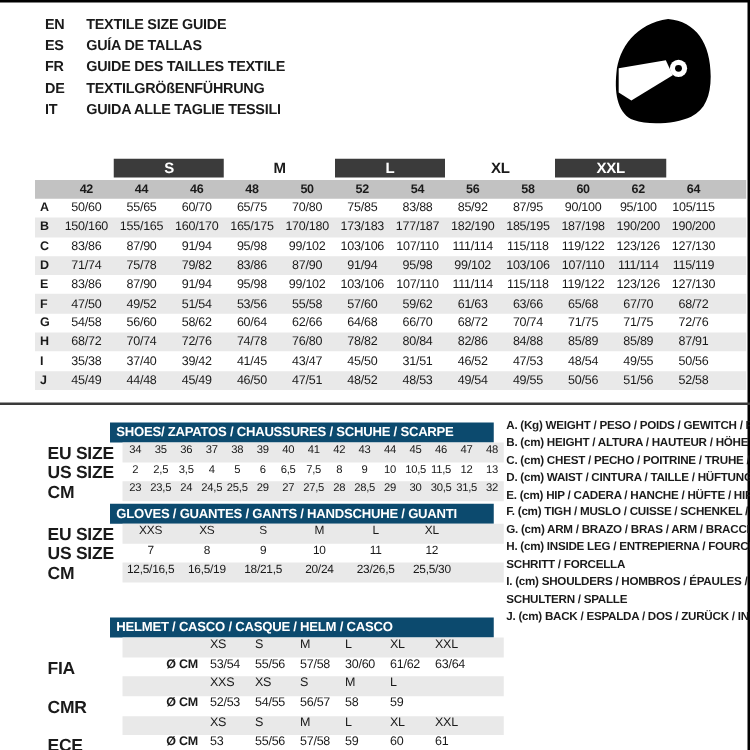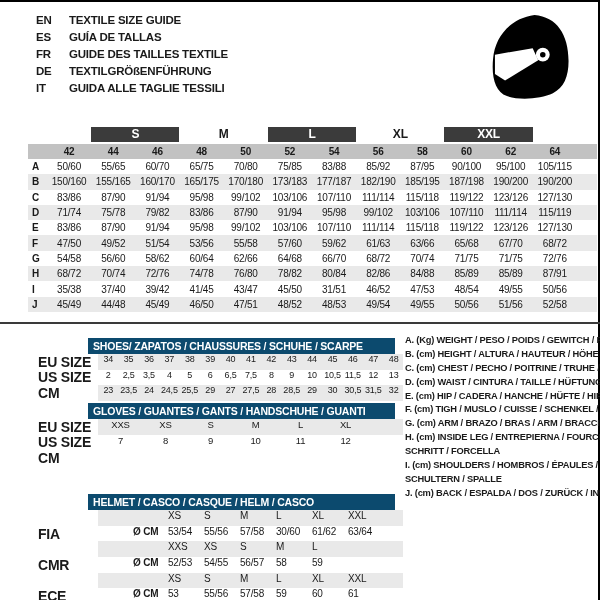--- a/index.html
+++ b/index.html
@@ -371,20 +371,29 @@
             <div class="cell-gl">8</div>
             <div class="cell-gl">9</div>
             <div class="cell-gl">10</div>
             <div class="cell-gl">11</div>
             <div class="cell-gl">12</div>
             <div class="sec-fill"></div>
           </div>
         </div>
         <div class="sec-row">
           <div class="sec-label">CM</div>
+          <div class="sec-cells shade">
+            <div class="cell-gl">12,5/16,5</div>
+            <div class="cell-gl">16,5/19</div>
+            <div class="cell-gl">18/21,5</div>
+            <div class="cell-gl">20/24</div>
+            <div class="cell-gl">23/26,5</div>
+            <div class="cell-gl">25,5/30</div>
+            <div class="sec-fill"></div>
+          </div>
         </div>
       </div>
   </div>
 
   <div class="section" id="helmet">
     <div class="sec-title">HELMET / CASCO / CASQUE / HELM / CASCO</div>
     <div id="helmet-rows">
         <div class="sec-row tall">
           <div class="sec-label"></div>
           <div class="sec-cells shade">

